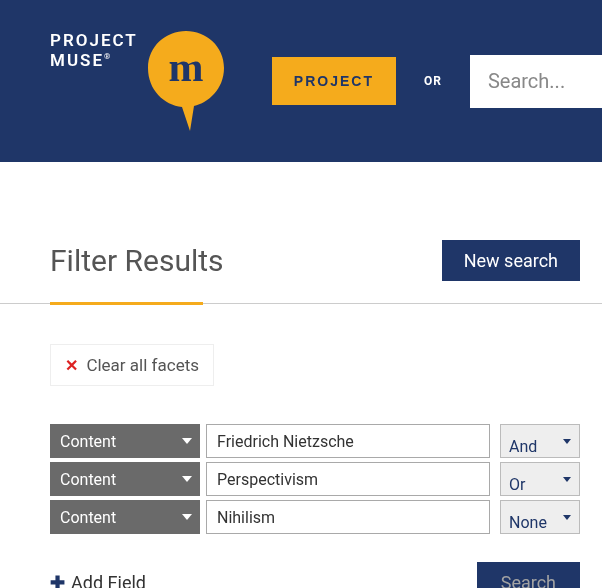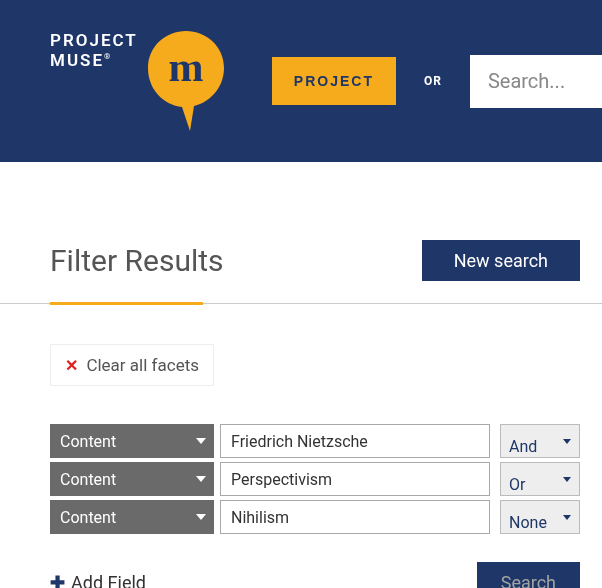--- a/index.html
+++ b/index.html
@@ -84,21 +84,21 @@
     }
     .page-title {
       font-size: 30px;
       color: #555;
       font-weight: 400;
     }
     .new-search-btn {
       background: #1f3668;
       color: #fff;
       border: none;
-      padding: 10px 32px;
+      padding: 10px 22px;
       font-size: 18px;
       cursor: pointer;
       font-family: inherit;
     }
 
     .facets-area {
       padding: 40px 22px 0 50px;
     }
     .clear-btn {
       background: #fff;
@@ -126,21 +126,21 @@
       height: 34px;
       margin-bottom: 4px;
     }
     .sel, .text-in, .bool-sel {
       height: 34px;
       font-size: 16px;
       border: 1px solid #a9a9a9;
       font-family: inherit;
     }
     .sel {
-      width: 164px;
+      width: 150px;
       background: #6a6a6a;
       color: #fff;
       border: none;
       padding: 0 26px 0 10px;
       appearance: none;
       -webkit-appearance: none;
       margin-right: 6px;
       cursor: pointer;
       position: relative;
     }

